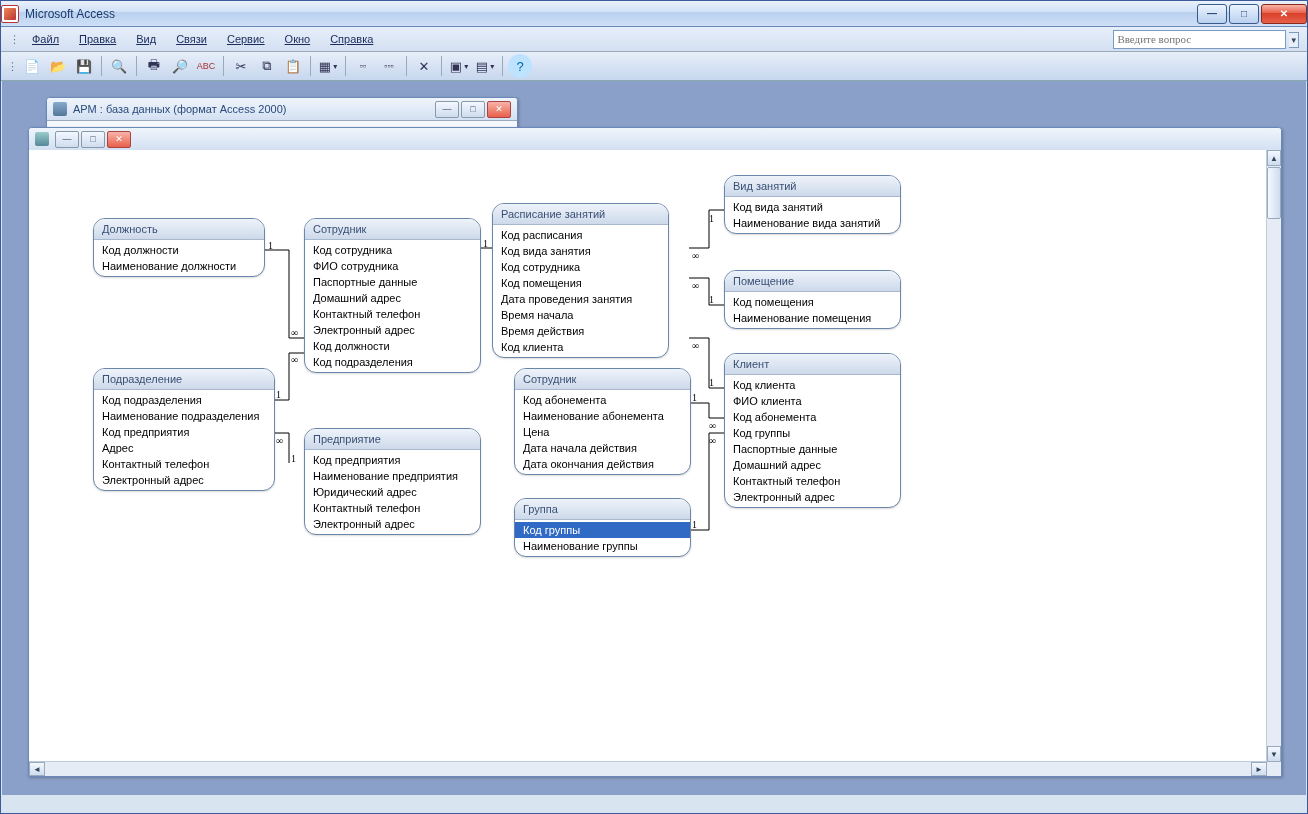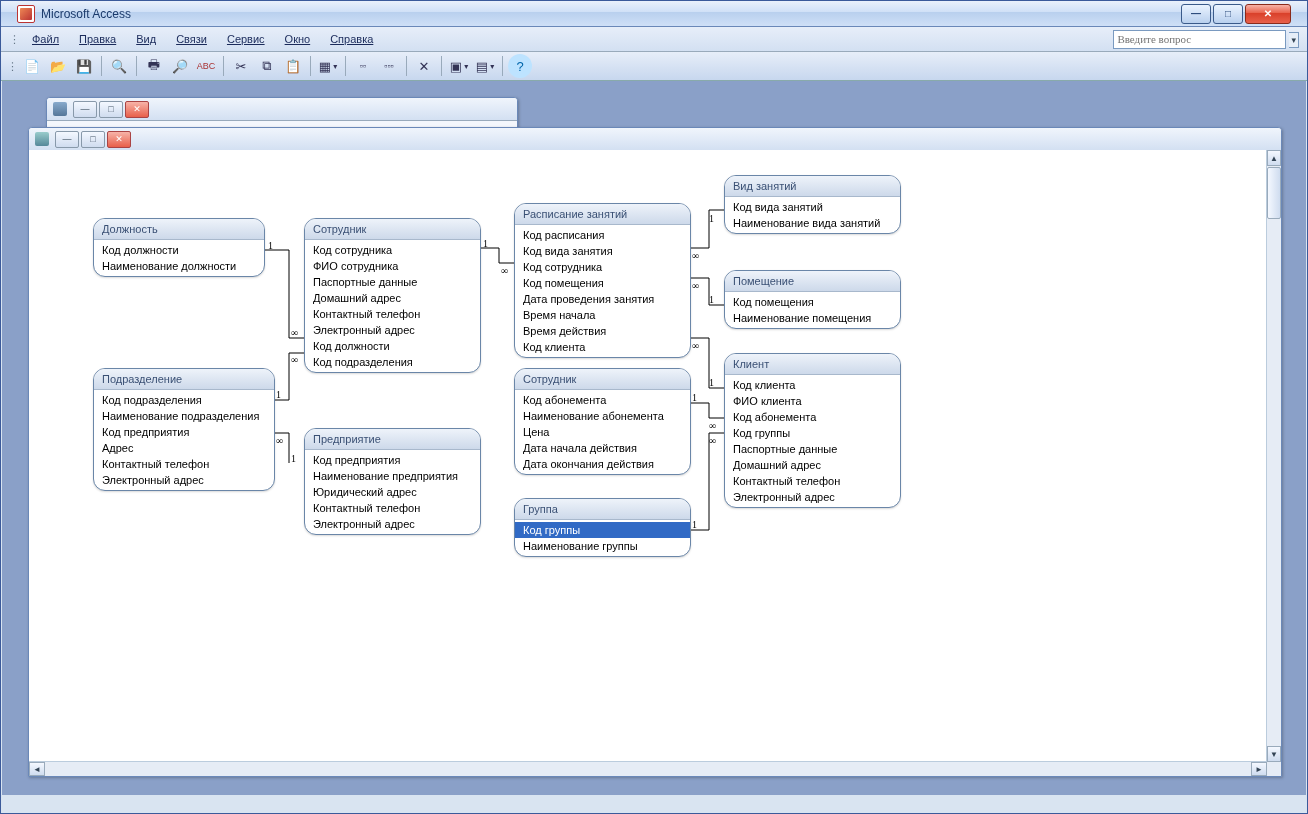--- a/index.html
+++ b/index.html
@@ -1,17 +1,17 @@
 <!DOCTYPE html>
 <html><head>
 <meta charset="utf-8">
 <style>
 html,body{margin:0;padding:0;font-family:Tahoma,Segoe UI,sans-serif;font-size:11px;background:#d6dff7;overflow:hidden;width:1308px;height:814px}
 .win-frame{position:absolute;inset:0;border:1px solid #3b5a9a;background:#d9e4f1}
-.titlebar{height:25px;background:linear-gradient(#eaf1fb,#cfe0f7 45%,#b9d0ee 46%,#cfe0f7);border-bottom:1px solid #6a88b8;display:flex;align-items:center;padding:0 16px;color:#1b3a6b;font-size:12px}
+.titlebar{height:25px;background:linear-gradient(#eaf1fb,#cfe0f7 45%,#b9d0ee 46%,#cfe0f7);border-bottom:1px solid #6a88b8;display:flex;align-items:center;padding:0 0;color:#1b3a6b;font-size:12px}
 .titlebar .app-icon{width:16px;height:16px;margin-right:6px;background:#fff;border:1px solid #b33;border-radius:2px;position:relative}
 .titlebar .app-icon::after{content:"";position:absolute;inset:2px;background:linear-gradient(135deg,#e85,#b33);border-radius:1px}
 .titlebar .title{flex:1}
 .win-btns{display:flex;gap:2px}
 .win-btn{width:28px;height:18px;border:1px solid #3a5a8a;border-radius:3px;background:linear-gradient(#eaf3ff,#b9d0ee);display:flex;align-items:center;justify-content:center;font-weight:bold;color:#2a4a7a;font-size:10px}
 .win-btn.close{width:44px;background:linear-gradient(#f7b3a8,#e8604a 45%,#d9402a 46%,#e8604a);color:#fff;border-color:#8a2a1a}
 .menubar{height:24px;background:linear-gradient(#e7eef9,#d3e0f2);border-bottom:1px solid #9ab;display:flex;align-items:center;padding:0 8px;gap:4px}
 .menubar .m{padding:2px 8px;color:#1a2a5a;cursor:default}
 .menubar .m u{text-decoration:underline}
 .menubar .ask{margin-left:auto}
@@ -105,20 +105,21 @@
     <div class="tb-btn dd">▤</div>
     <div class="tb-sep"></div>
     <div class="tb-btn" style="color:#06a;background:#bde3ff;border-radius:50%">?</div>
   </div>
 
   <div class="mdi-area">
 
     <div class="child-win" style="top:16px;left:44px;width:470px;height:30px">
       <div class="child-titlebar">
         <div class="ci"></div>
+        <div class="ct">АРМ : база данных (формат Access 2000)</div>
         <div class="child-btns">
           <div class="child-btn">—</div>
           <div class="child-btn">□</div>
           <div class="child-btn cls">✕</div>
         </div>
       </div>
     </div>
 
     <div class="child-win" style="top:46px;left:26px;width:1252px;height:648px">
       <div class="child-titlebar">
@@ -209,21 +210,21 @@
           <div class="th">Предприятие</div>
           <div class="tb">
             <div class="fld pk">Код предприятия</div>
             <div class="fld">Наименование предприятия</div>
             <div class="fld">Юридический адрес</div>
             <div class="fld">Контактный телефон</div>
             <div class="fld">Электронный адрес</div>
           </div>
         </div>
 
-        <div class="table-box" style="top:53px;left:485px;width:175px">
+        <div class="table-box" style="top:53px;left:463px;width:175px">
           <div class="th">Расписание занятий</div>
           <div class="tb">
             <div class="fld pk">Код расписания</div>
             <div class="fld">Код вида занятия</div>
             <div class="fld">Код сотрудника</div>
             <div class="fld">Код помещения</div>
             <div class="fld">Дата проведения занятия</div>
             <div class="fld">Время начала</div>
             <div class="fld">Время действия</div>
             <div class="fld">Код клиента</div>

